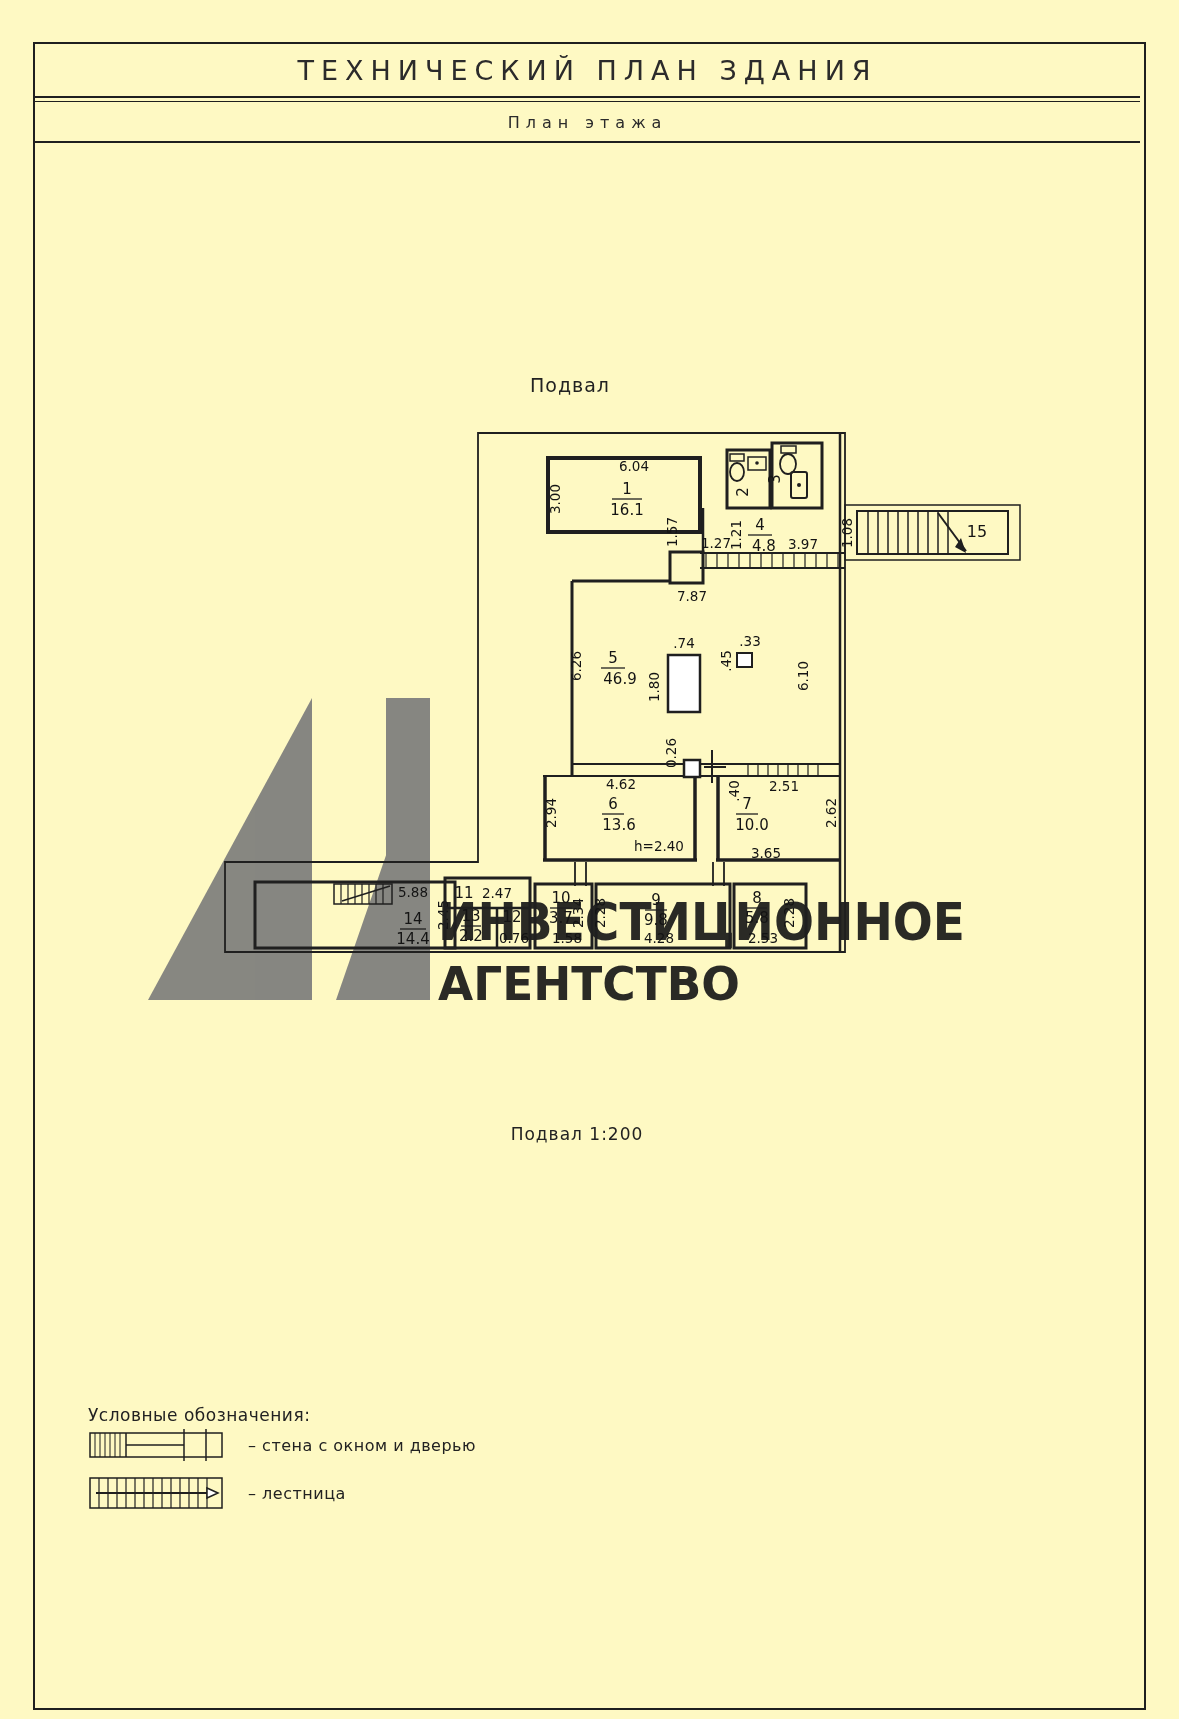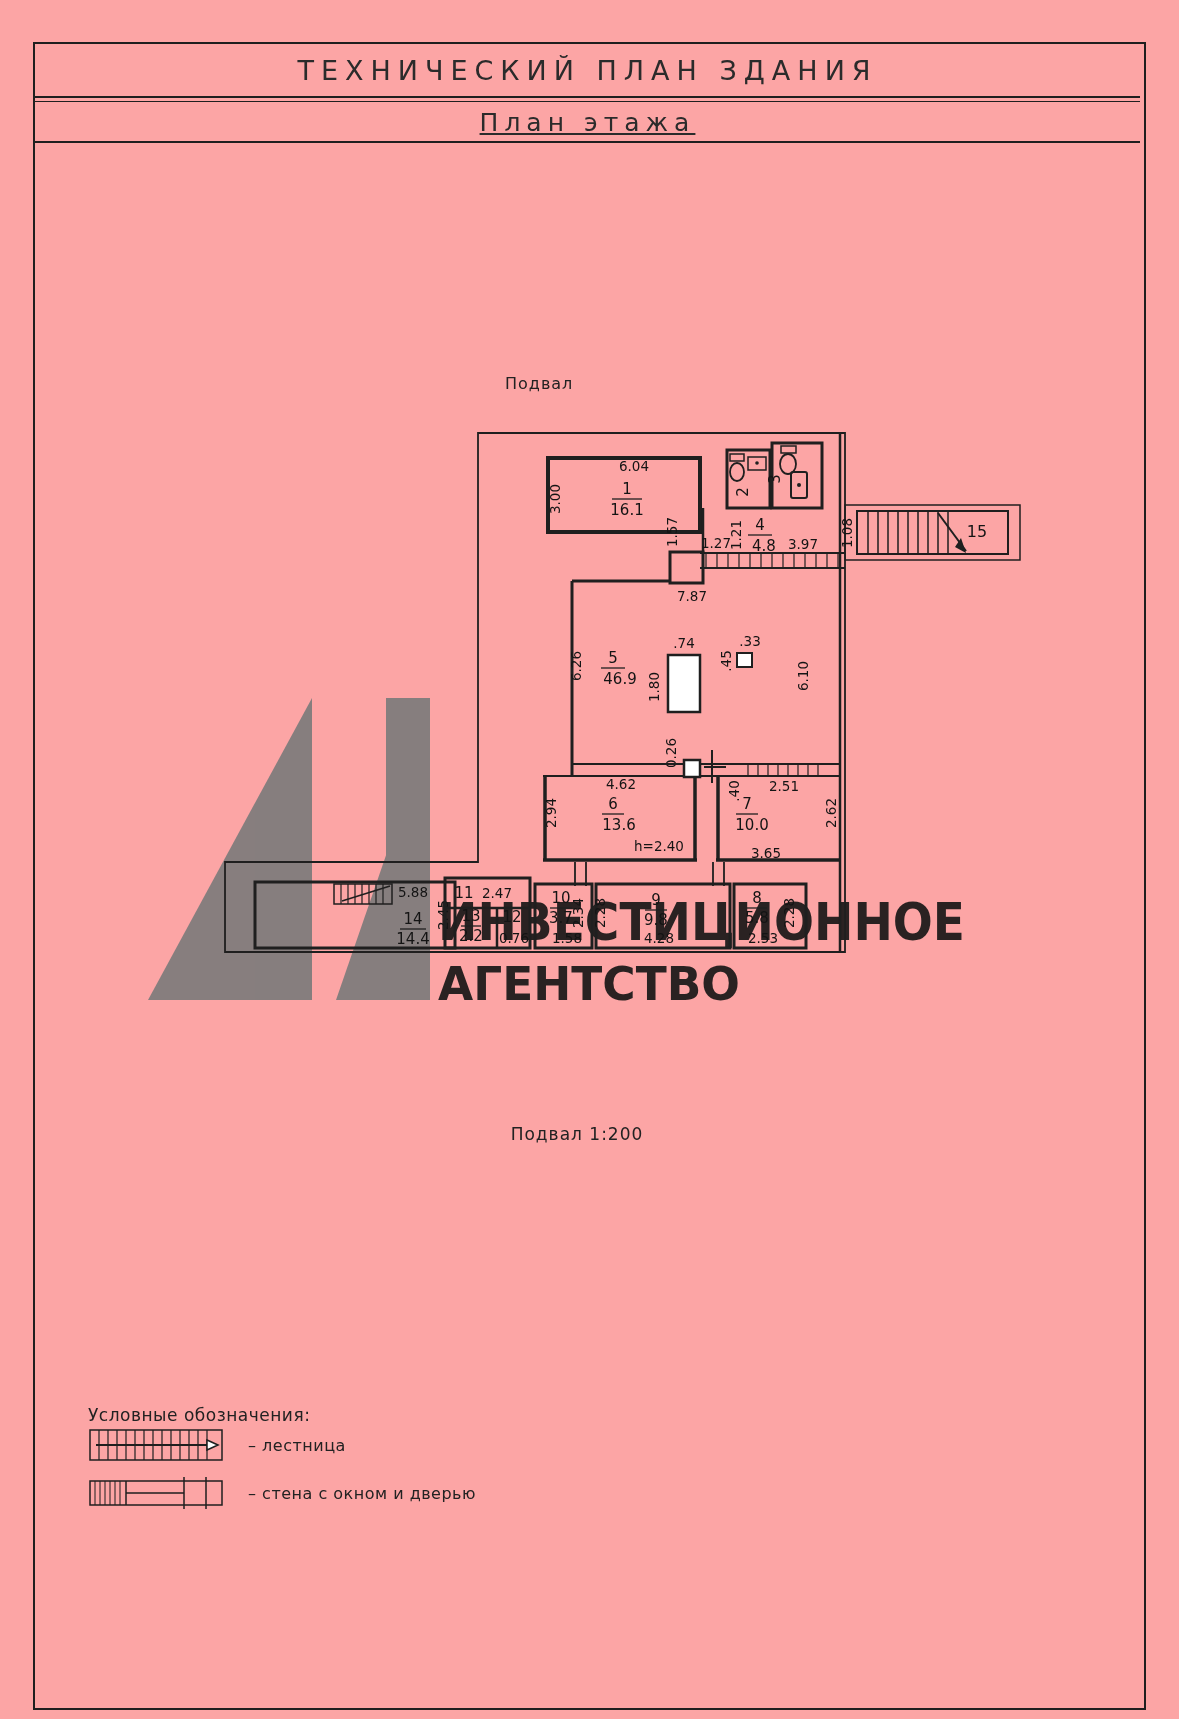--- a/index.html
+++ b/index.html
@@ -1,27 +1,27 @@
 <!DOCTYPE html>
 <html><head>
 <meta charset="utf-8">
 <style>
   html,body{margin:0;padding:0;background:#ffffff;}
-  .page{position:relative;width:1179px;height:1719px;background:#fca5a5;overflow:hidden;
+  .page{position:relative;width:1179px;height:1719px;background:#fef9c3;overflow:hidden;
         font-family:"DejaVu Sans",sans-serif;color:#1d1d1d;}
   .frame{position:absolute;left:33px;top:42px;width:1109px;height:1664px;border:2px solid #1f1f1f;}
   .band-title{position:absolute;left:35px;top:44px;width:1105px;height:52px;border-bottom:2px solid #1f1f1f;
         display:flex;align-items:center;justify-content:center;}
   .thin-rule{position:absolute;left:35px;top:101px;width:1105px;height:0;border-top:1.5px solid #1f1f1f;}
   .band-subtitle{position:absolute;left:35px;top:103px;width:1105px;height:38px;border-bottom:2px solid #1f1f1f;
         display:flex;align-items:center;justify-content:center;}
   .title-text{font-size:27px;letter-spacing:7px;color:#2b2b2b;white-space:nowrap;}
-  .subtitle-text{font-size:25px;letter-spacing:6px;color:#2b2b2b;white-space:nowrap;text-decoration:underline;}
-  .floor-label{position:absolute;left:505px;top:374px;width:130px;text-align:left;
-        font-size:16px;letter-spacing:1px;color:#222;}
+  .subtitle-text{font-size:16px;letter-spacing:6px;color:#2b2b2b;white-space:nowrap;}
+  .floor-label{position:absolute;left:505px;top:374px;width:130px;text-align:center;
+        font-size:19px;letter-spacing:1px;color:#222;}
   .scale-label{position:absolute;left:477px;top:1124px;width:200px;text-align:center;
         font-size:17px;letter-spacing:1px;color:#222;}
   .plan-svg{position:absolute;left:0;top:0;}
   .legend{position:absolute;left:88px;top:1405px;}
   .legend-heading{font-size:17px;letter-spacing:0.5px;margin-bottom:3px;color:#222;}
   .legend-row{display:flex;align-items:center;margin-bottom:14px;}
   .legend-icon{width:136px;height:34px;margin-right:24px;flex:0 0 auto;}
   .legend-label{font-size:16px;letter-spacing:0.5px;color:#222;white-space:nowrap;}
   
   text{fill:#141414;}
@@ -262,20 +262,39 @@
     <g stroke="#1f1f1f" stroke-width="1.8">
       <line x1="575" y1="862" x2="575" y2="886"></line>
         <line x1="586" y1="862" x2="586" y2="886"></line>
       <line x1="713" y1="862" x2="713" y2="886"></line>
         <line x1="724" y1="862" x2="724" y2="886"></line>
     </g>
   </svg>
 
   <div class="legend">
     <div class="legend-heading">Условные обозначения:</div>
+
+    <div class="legend-row">
+      <svg class="legend-icon" viewBox="0 0 136 34">
+        <rect x="2" y="5" width="132" height="24" fill="none" stroke="#1f1f1f" stroke-width="1.5"></rect>
+        <g stroke="#1f1f1f" stroke-width="1">
+          <line x1="7" y1="5" x2="7" y2="29"></line>
+            <line x1="12" y1="5" x2="12" y2="29"></line>
+          <line x1="17" y1="5" x2="17" y2="29"></line>
+            <line x1="22" y1="5" x2="22" y2="29"></line>
+          <line x1="27" y1="5" x2="27" y2="29"></line>
+            <line x1="32" y1="5" x2="32" y2="29"></line>
+        </g>
+        <line x1="38" y1="5" x2="38" y2="29" stroke="#1f1f1f" stroke-width="1.5"></line>
+        <line x1="38" y1="17" x2="96" y2="17" stroke="#1f1f1f" stroke-width="1.5"></line>
+        <line x1="96" y1="1" x2="96" y2="33" stroke="#1f1f1f" stroke-width="1.5"></line>
+        <line x1="118" y1="1" x2="118" y2="33" stroke="#1f1f1f" stroke-width="1.5"></line>
+      </svg>
+      <span class="legend-label">– стена с окном и дверью</span>
+    </div>
 
     <div class="legend-row">
       <svg class="legend-icon" viewBox="0 0 136 34">
         <rect x="2" y="2" width="132" height="30" fill="none" stroke="#1f1f1f" stroke-width="1.5"></rect>
         <g stroke="#1f1f1f" stroke-width="1.2">
           <line x1="11" y1="2" x2="11" y2="32"></line>
             <line x1="20" y1="2" x2="20" y2="32"></line>
           <line x1="29" y1="2" x2="29" y2="32"></line>
             <line x1="38" y1="2" x2="38" y2="32"></line>
           <line x1="47" y1="2" x2="47" y2="32"></line>
@@ -286,34 +305,15 @@
             <line x1="92" y1="2" x2="92" y2="32"></line>
           <line x1="101" y1="2" x2="101" y2="32"></line>
             <line x1="110" y1="2" x2="110" y2="32"></line>
           <line x1="119" y1="2" x2="119" y2="32"></line>
         </g>
         <line x1="8" y1="17" x2="124" y2="17" stroke="#1f1f1f" stroke-width="2"></line>
         <polygon points="130,17 119,12 119,22" fill="#ffffff" stroke="#1f1f1f" stroke-width="1.5"></polygon>
       </svg>
       <span class="legend-label">– лестница</span>
     </div>
-
-    <div class="legend-row">
-      <svg class="legend-icon" viewBox="0 0 136 34">
-        <rect x="2" y="5" width="132" height="24" fill="none" stroke="#1f1f1f" stroke-width="1.5"></rect>
-        <g stroke="#1f1f1f" stroke-width="1">
-          <line x1="7" y1="5" x2="7" y2="29"></line>
-            <line x1="12" y1="5" x2="12" y2="29"></line>
-          <line x1="17" y1="5" x2="17" y2="29"></line>
-            <line x1="22" y1="5" x2="22" y2="29"></line>
-          <line x1="27" y1="5" x2="27" y2="29"></line>
-            <line x1="32" y1="5" x2="32" y2="29"></line>
-        </g>
-        <line x1="38" y1="5" x2="38" y2="29" stroke="#1f1f1f" stroke-width="1.5"></line>
-        <line x1="38" y1="17" x2="96" y2="17" stroke="#1f1f1f" stroke-width="1.5"></line>
-        <line x1="96" y1="1" x2="96" y2="33" stroke="#1f1f1f" stroke-width="1.5"></line>
-        <line x1="118" y1="1" x2="118" y2="33" stroke="#1f1f1f" stroke-width="1.5"></line>
-      </svg>
-      <span class="legend-label">– стена с окном и дверью</span>
-    </div>
   </div>
 
 </div>
 
 </body></html>

